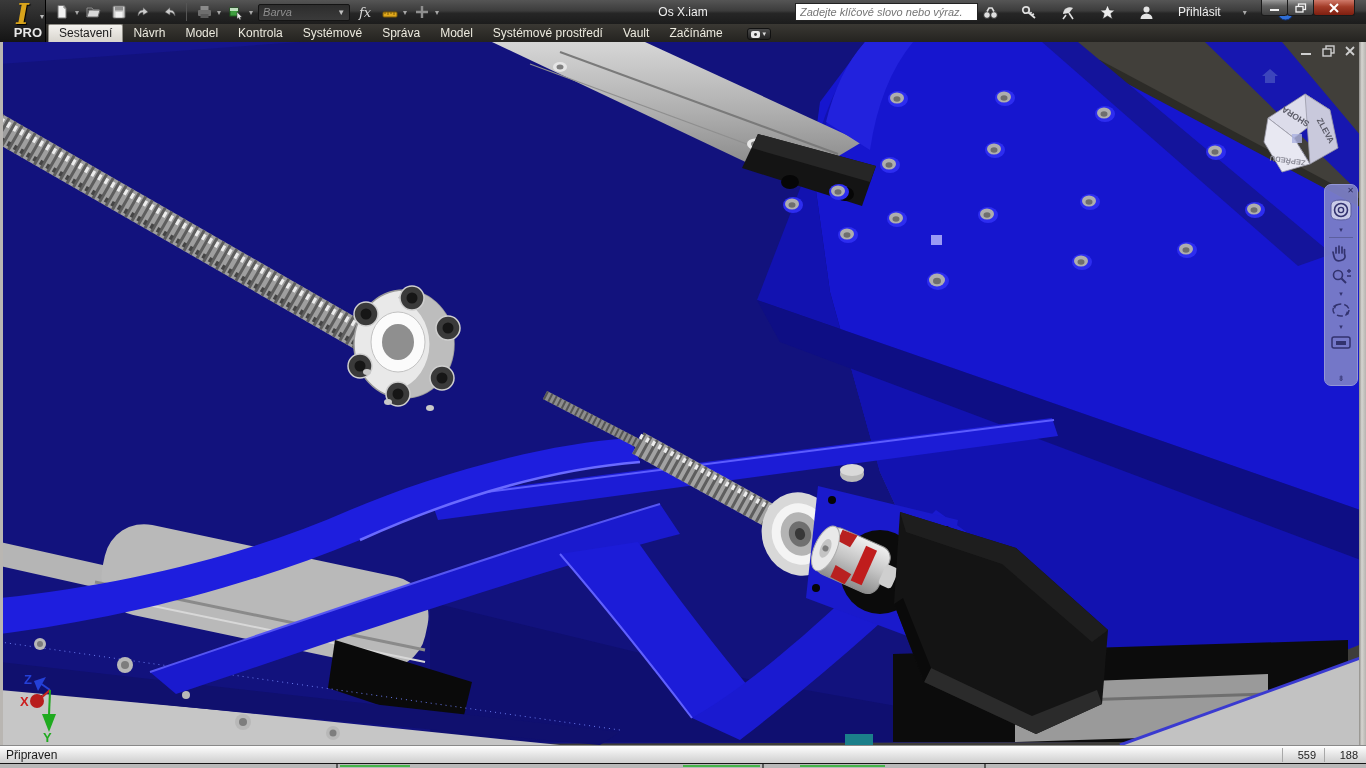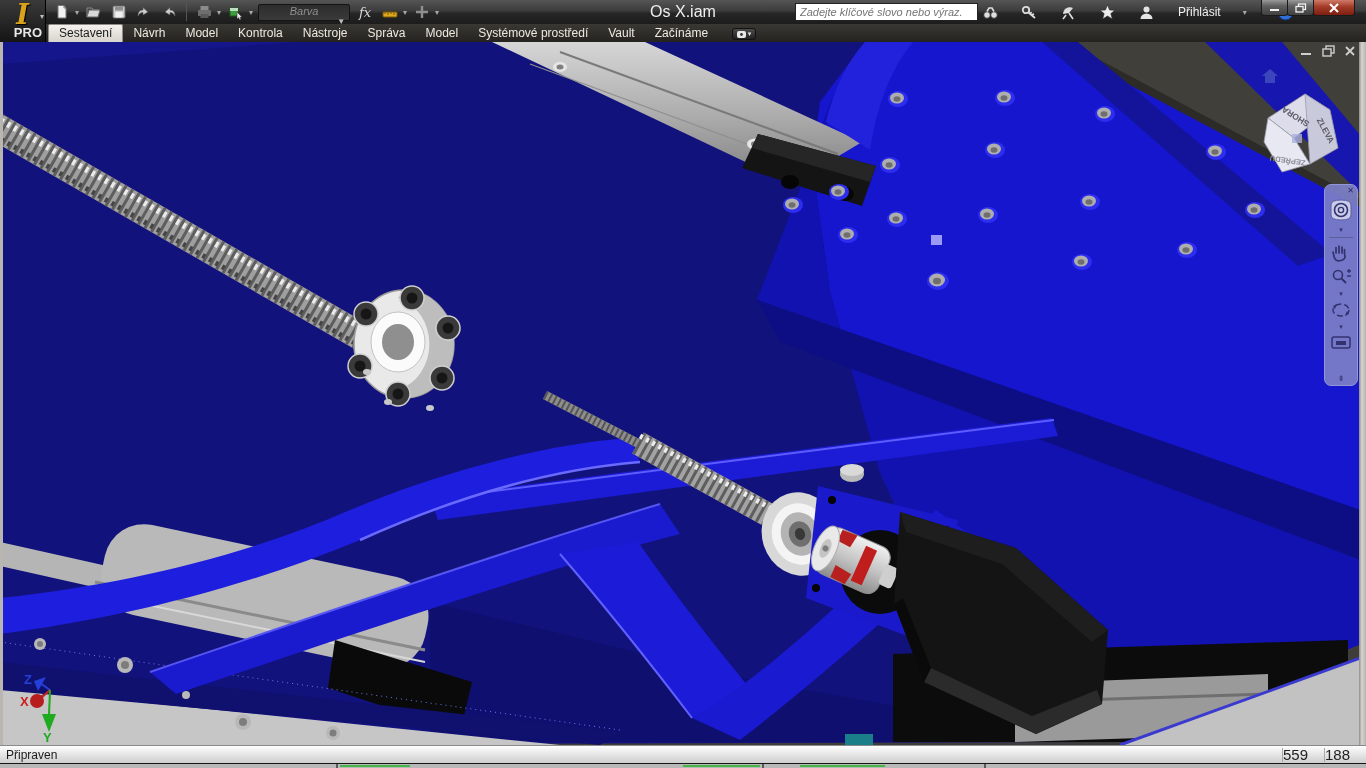--- a/index.html
+++ b/index.html
@@ -17,25 +17,25 @@
     font-size:27px;line-height:30px;display:block;text-shadow:1px 1px 1px #000;}
   .applogo .pro{position:absolute;right:3px;bottom:2px;color:#e8e8e8;font-size:13px;font-weight:bold;}
   .applogo .caret{position:absolute;right:1px;top:12px;color:#bbb;font-size:8px;}
   .qat{position:absolute;left:52px;top:1px;height:22px;display:flex;align-items:center;gap:5px;z-index:20;}
   .qbtn{display:flex;align-items:center;justify-content:center;height:20px;min-width:20px;
     border-radius:2px;cursor:default;text-align:center;}
   .qcaret{color:#a8a8a8;font-size:8px;margin-left:-2px;}
   .qsep{width:1px;height:18px;background:#1a1a1a;border-right:1px solid #555;margin:0 2px;}
   .combo{width:92px;height:17px;background:linear-gradient(#2d2d2d,#3a3a3a);
     border:1px solid #141414;border-radius:2px;color:#8f8f8f;font-style:italic;font-size:11px;
-    display:flex;align-items:center;padding:0 4px;flex-direction:column;}
+    display:flex;align-items:center;padding:0 4px;}
   .combo .arrow{margin-left:auto;color:#c0c0c0;font-style:normal;font-size:8px;}
   .fxlbl{color:#d8d8d8;font-family:"DejaVu Serif",serif;font-style:italic;font-size:13px;}
   .title-center{position:absolute;left:0;top:0;width:100%;height:24px;display:flex;
-    align-items:center;justify-content:center;color:#efefef;font-size:16px;pointer-events:none;}
+    align-items:center;justify-content:center;color:#efefef;font-size:12px;pointer-events:none;}
   .searchbox{position:absolute;left:795px;top:3px;width:183px;height:18px;background:#fff;
     border:1px solid #222;display:flex;align-items:center;justify-content:center;}
   .searchbox input{width:100%;border:0;outline:0;font-size:11px;font-style:italic;color:#777;
     padding:0 4px;font-family:"Liberation Sans",sans-serif;background:transparent;}
   .tb-icons{position:absolute;left:982px;top:2px;height:20px;display:flex;align-items:center;gap:22px;}
   .tb-ic{width:17px;height:17px;display:flex;align-items:center;justify-content:center;}
   .signin{color:#f0f0f0;font-size:12px;margin-left:1px;}
   .tb-caret{color:#aaa;font-size:8px;}
   .helpwrap{display:flex;align-items:center;gap:3px;margin-left:8px;}
   .winbtns{position:absolute;left:1262px;top:0;display:flex;z-index:40;}
@@ -73,21 +73,21 @@
   .nav-caret{color:#32326e;font-size:7px;line-height:7px;margin:1px 0;}
   .nav-sep{width:24px;height:1px;background:#5c5f9e;margin:3px 0;}
   .nav-more{margin-top:auto;margin-bottom:2px;color:#32326e;font-size:8px;}
 
   
   .statusbar{position:absolute;left:0;top:745px;width:1366px;height:18px;
     background:linear-gradient(#fefefe,#e3e3e3 55%,#cfcfcf);border-top:1px solid #8a8a8a;
     display:flex;align-items:center;font-size:12px;color:#1a1a1a;}
   .status-msg{padding-left:6px;}
   .status-cells{margin-left:auto;display:flex;height:100%;align-items:center;}
-  .scell{width:42px;padding-right:8px;font-size:15px;color:#222;
+  .scell{width:42px;text-align:right;padding-right:8px;font-size:11px;color:#222;
     border-left:1px solid #a8a8a8;height:14px;line-height:14px;}
 
   
   .bottomstrip{position:absolute;left:0;top:763px;width:1366px;height:5px;background:#b8b8b8;
     border-top:1px solid #161616;}
   .bstrip-seg{position:absolute;top:1px;height:2px;background:#46b54a;}
   .bstrip-mark{position:absolute;top:0;width:2px;height:5px;background:#5a5a5a;}
 </style>
 </head>
 <body>
@@ -238,21 +238,21 @@
     <span class="big-i">I</span>
     <span class="pro">PRO</span>
     <span class="caret">▾</span>
   </div>
 
   <div class="tabrow">
     <span class="rtab active">Sestavení</span>
     <span class="rtab">Návrh</span>
     <span class="rtab">Model</span>
     <span class="rtab">Kontrola</span>
-    <span class="rtab">Nástroje</span>
+    <span class="rtab">Systémové</span>
     <span class="rtab">Správa</span>
     <span class="rtab">Model</span>
     <span class="rtab">Systémové prostředí</span>
     <span class="rtab">Vault</span>
     <span class="rtab">Začínáme</span>
     <span class="ribbon-toggle">
       <svg width="9" height="7">
           <rect x="0" y="0" width="9" height="7" rx="2" fill="#e8e8e8"></rect>
           <circle cx="4.5" cy="3.5" r="1.4" fill="#333"></circle>
         </svg>▾

